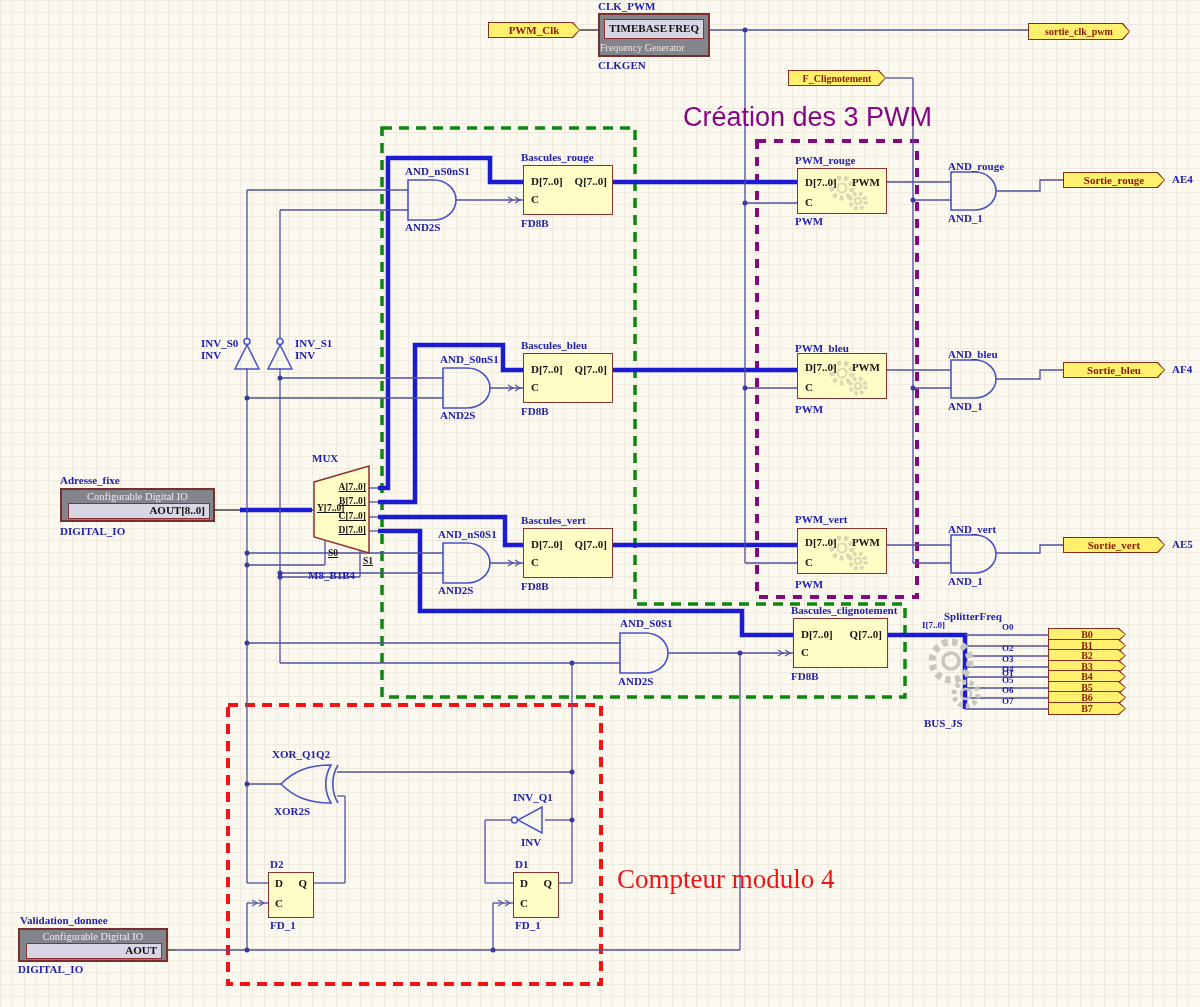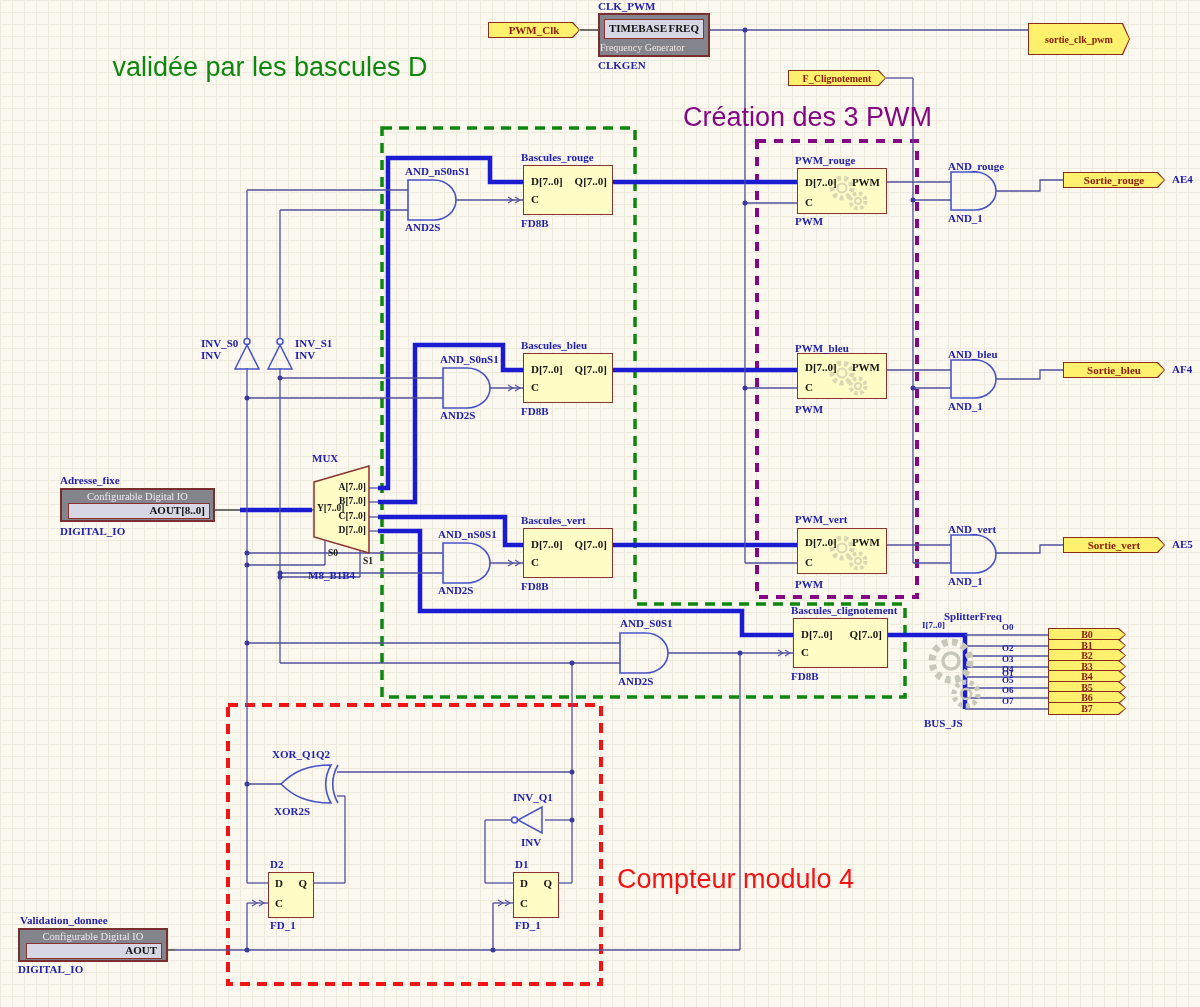--- a/index.html
+++ b/index.html
@@ -25,26 +25,26 @@
     display:flex;align-items:center;justify-content:center;
     font:bold 11px "Liberation Serif",serif;color:#8B1A06;white-space:nowrap;}
   .iolabel-sm .iolabel-in{font-size:10px;}
   .grayblk{position:absolute;z-index:2;background:#84848C;border:2px solid #7A2E2E;box-sizing:border-box;}
   .grayinner{position:absolute;background:#D6D6E4;border:1px solid #8A3232;box-sizing:border-box;}
   .gpin{position:absolute;top:2px;font:bold 11px "Liberation Serif",serif;color:#111;white-space:nowrap;}
   .gtitle{position:absolute;top:1px;left:0;right:0;text-align:center;
     font:10.5px "Liberation Serif",serif;color:#F0EAF0;white-space:nowrap;}
   .gcaption{position:absolute;bottom:2px;left:0;right:0;
     font:10px "Liberation Serif",serif;color:#EFE4E4;white-space:nowrap;}
-  .mpin{position:absolute;z-index:3;font:bold 9.5px "Liberation Serif",serif;color:#161616;white-space:nowrap;}
+  .mpin{position:absolute;z-index:3;font:bold 9.5px "Liberation Serif",serif;color:#161616;white-space:nowrap;text-decoration:underline;}
   .olab{position:absolute;z-index:3;font:bold 9px "Liberation Serif",serif;color:#2121AD;white-space:nowrap;}
   .bigtxt{position:absolute;z-index:4;font-family:"Liberation Sans",sans-serif;white-space:nowrap;}
   .green-title{color:#0E870E;font-size:27px;text-align:center;line-height:34px;}
   .purple-title{color:#840784;font-size:27px;}
-  .red-title{color:#F21414;font-size:27px;}
+  .red-title{color:#F21414;font-size:27px;font-family:Liberation Serif, serif;}
 </style>
 </head>
 <body>
 
 <div id="canvas">
 
 <svg id="wires" width="1200" height="1007">
 
   <g>
     <path d="M382,128 H635 V604 H905 V697 H382 Z" fill="none" stroke="#0E870E" stroke-width="3.5" stroke-dasharray="10 7"></path>
@@ -199,38 +199,37 @@
 
   <g stroke="#C8C8BA" fill="none">
     <circle cx="951" cy="661" r="19" stroke-width="7" stroke-dasharray="5.5 4.5"></circle>
     <circle cx="951" cy="661" r="8" stroke-width="3.5"></circle>
     <circle cx="966" cy="694" r="12" stroke-width="5" stroke-dasharray="4 3.5"></circle>
     <circle cx="966" cy="694" r="5" stroke-width="2.5"></circle>
   </g>
 </svg>
 
 <div class="bigtxt green-title" style="left:70px;top:50px;width:400px;">
-  <div>validée par les bascules D</div>
 </div>
 <div class="bigtxt purple-title" style="left:683px;top:102px;">Création des 3 PWM</div>
 <div class="bigtxt red-title" style="left:617px;top:864px;">Compteur modulo 4</div>
 
 <div class="iolabel" style="left:488px;top:22px;width:92px;height:16px">
   <div class="iolabel-in">PWM_Clk</div>
 </div>
 <div class="ref" style="left:598px;top:0px">CLK_PWM</div>
 <div class="grayblk" style="left:598px;top:13px;width:112px;height:44px">
   <div class="grayinner" style="left:4px;top:4px;width:100px;height:20px">
     <span class="gpin" style="left:4px">TIMEBASE</span>
     <span class="gpin" style="right:4px">FREQ</span>
   </div>
   <div class="gcaption">Frequency Generator</div>
 </div>
 <div class="ref" style="left:598px;top:59px">CLKGEN</div>
-<div class="iolabel" style="left:1028px;top:23px;width:102px;height:32px">
+<div class="iolabel" style="left:1028px;top:23px;width:102px;height:17px">
   <div class="iolabel-in" style="font-size:10px">sortie_clk_pwm</div>
 </div>
 <div class="iolabel" style="left:788px;top:70px;width:98px;height:16px">
   <div class="iolabel-in" style="font-size:10px">F_Clignotement</div>
 </div>
 
 <div class="ref" style="left:60px;top:474px">Adresse_fixe</div>
 <div class="grayblk" style="left:60px;top:488px;width:155px;height:34px">
   <div class="gtitle">Configurable Digital IO</div>
   <div class="grayinner" style="left:6px;top:13px;width:142px;height:16px">

